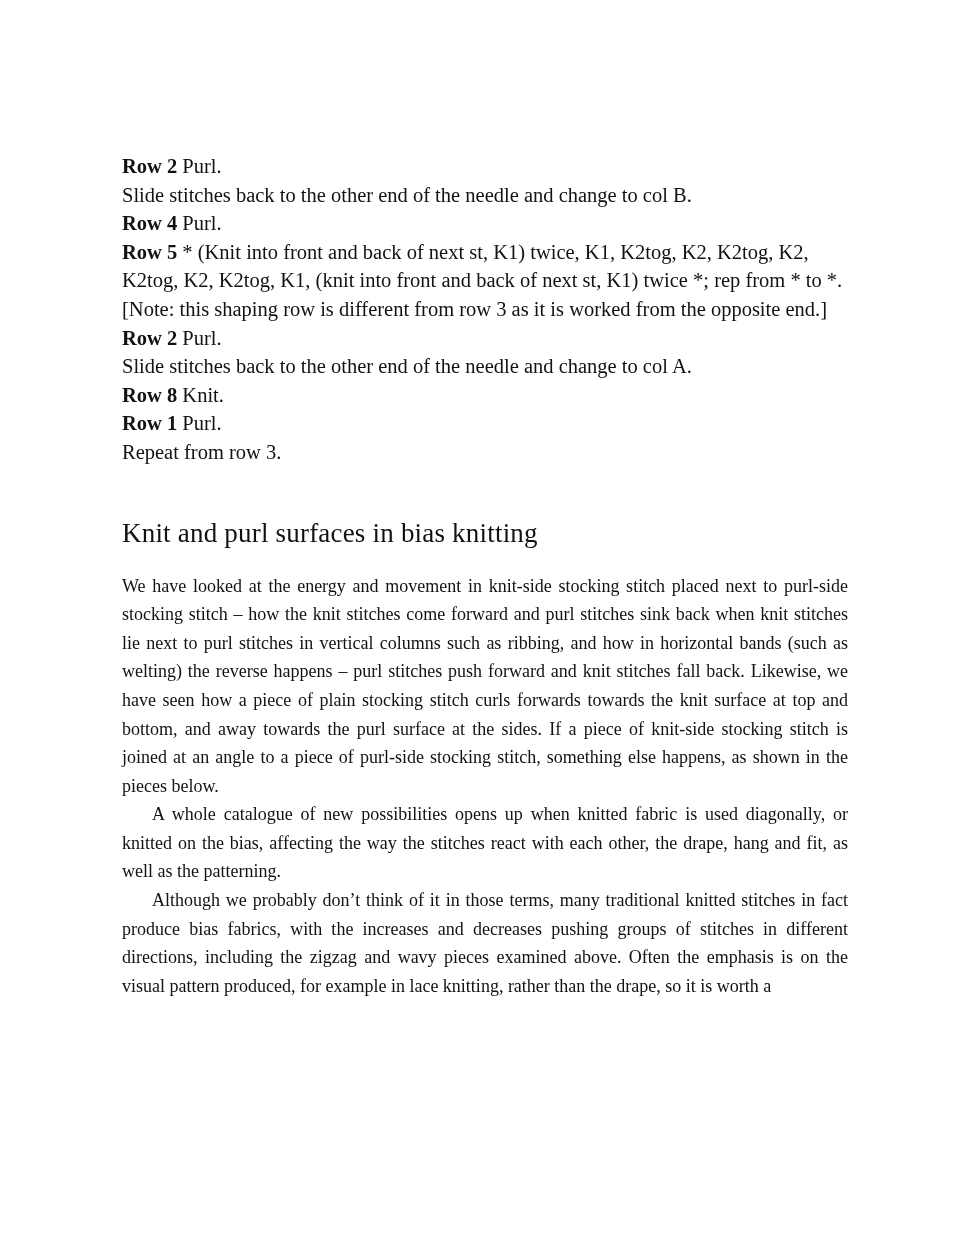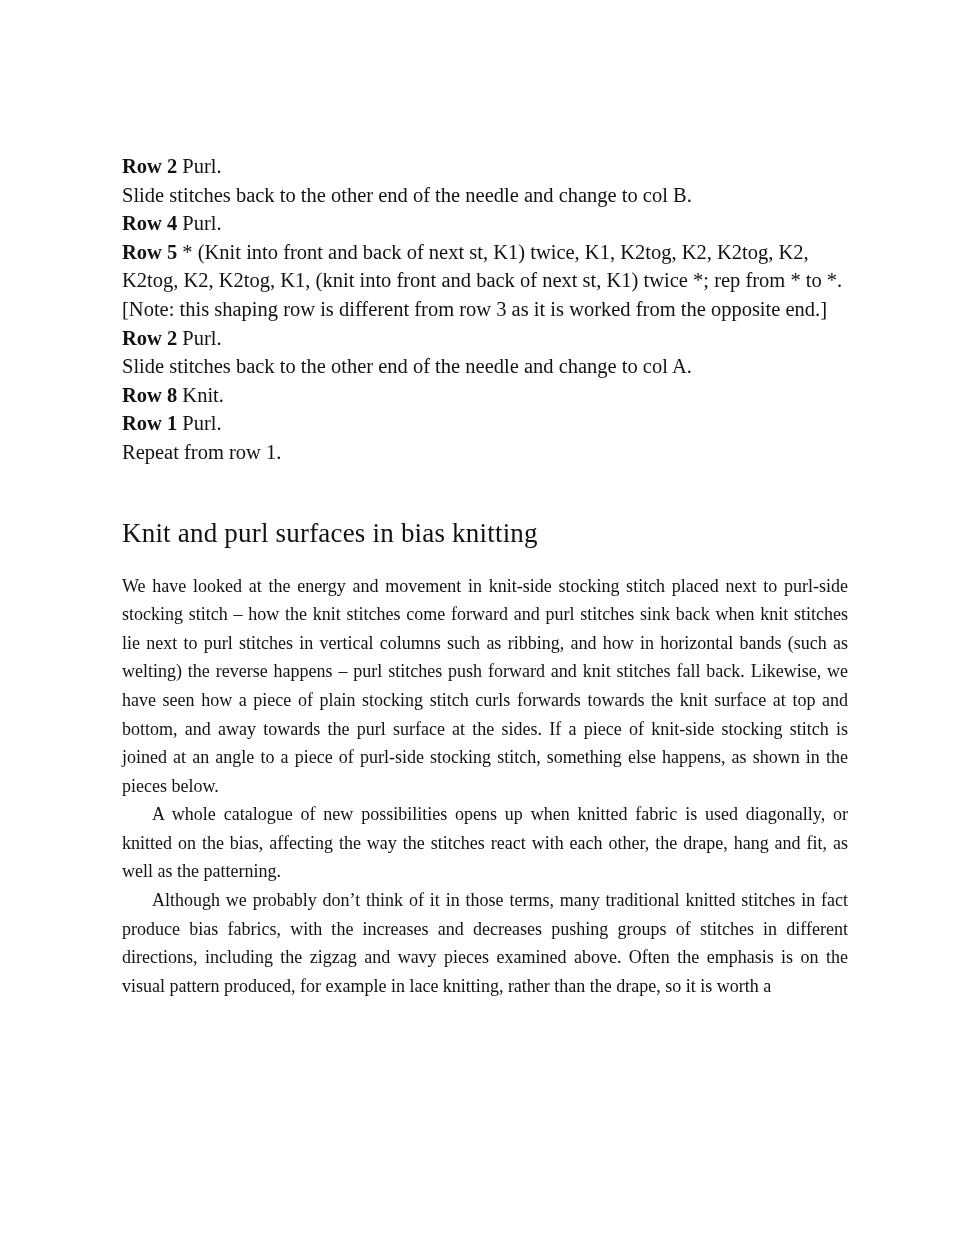--- a/index.html
+++ b/index.html
@@ -56,21 +56,21 @@
   <section class="pattern-block" id="pattern-lines">
       <div class="pattern-line"><b>Row 2</b> Purl.</div>
       <div class="pattern-line">Slide stitches back to the other end of the needle and change to col B.</div>
       <div class="pattern-line"><b>Row 4</b> Purl.</div>
       <div class="pattern-line"><b>Row 5</b> * (Knit into front and back of next st, K1) twice, K1, K2tog, K2, K2tog, K2, K2tog, K2, K2tog, K1, (knit into front and back of next st, K1) twice *; rep from * to *.</div>
       <div class="pattern-line">[Note: this shaping row is different from row 3 as it is worked from the opposite end.]</div>
       <div class="pattern-line"><b>Row 2</b> Purl.</div>
       <div class="pattern-line">Slide stitches back to the other end of the needle and change to col A.</div>
       <div class="pattern-line"><b>Row 8</b> Knit.</div>
       <div class="pattern-line"><b>Row 1</b> Purl.</div>
-      <div class="pattern-line">Repeat from row 1.</div>
+      <div class="pattern-line">Repeat from row 3.</div>
     </section>
 
   <h1 class="section-heading">Knit and purl surfaces in bias knitting</h1>
 
   <section class="section-body" id="section-paragraphs">
       <p class="para">We have looked at the energy and movement in knit-side stocking stitch placed next to purl-side stocking stitch – how the knit stitches come forward and purl stitches sink back when knit stitches lie next to purl stitches in vertical columns such as ribbing, and how in horizontal bands (such as welting) the reverse happens – purl stitches push forward and knit stitches fall back. Likewise, we have seen how a piece of plain stocking stitch curls forwards towards the knit surface at top and bottom, and away towards the purl surface at the sides. If a piece of knit-side stocking stitch is joined at an angle to a piece of purl-side stocking stitch, something else happens, as shown in the pieces below.</p>
       <p class="para indent">A whole catalogue of new possibilities opens up when knitted fabric is used diagonally, or knitted on the bias, affecting the way the stitches react with each other, the drape, hang and fit, as well as the patterning.</p>
       <p class="para indent">Although we probably don’t think of it in those terms, many traditional knitted stitches in fact produce bias fabrics, with the increases and decreases pushing groups of stitches in different directions, including the zigzag and wavy pieces examined above. Often the emphasis is on the visual pattern produced, for example in lace knitting, rather than the drape, so it is worth a</p>
     </section>
 </div>

